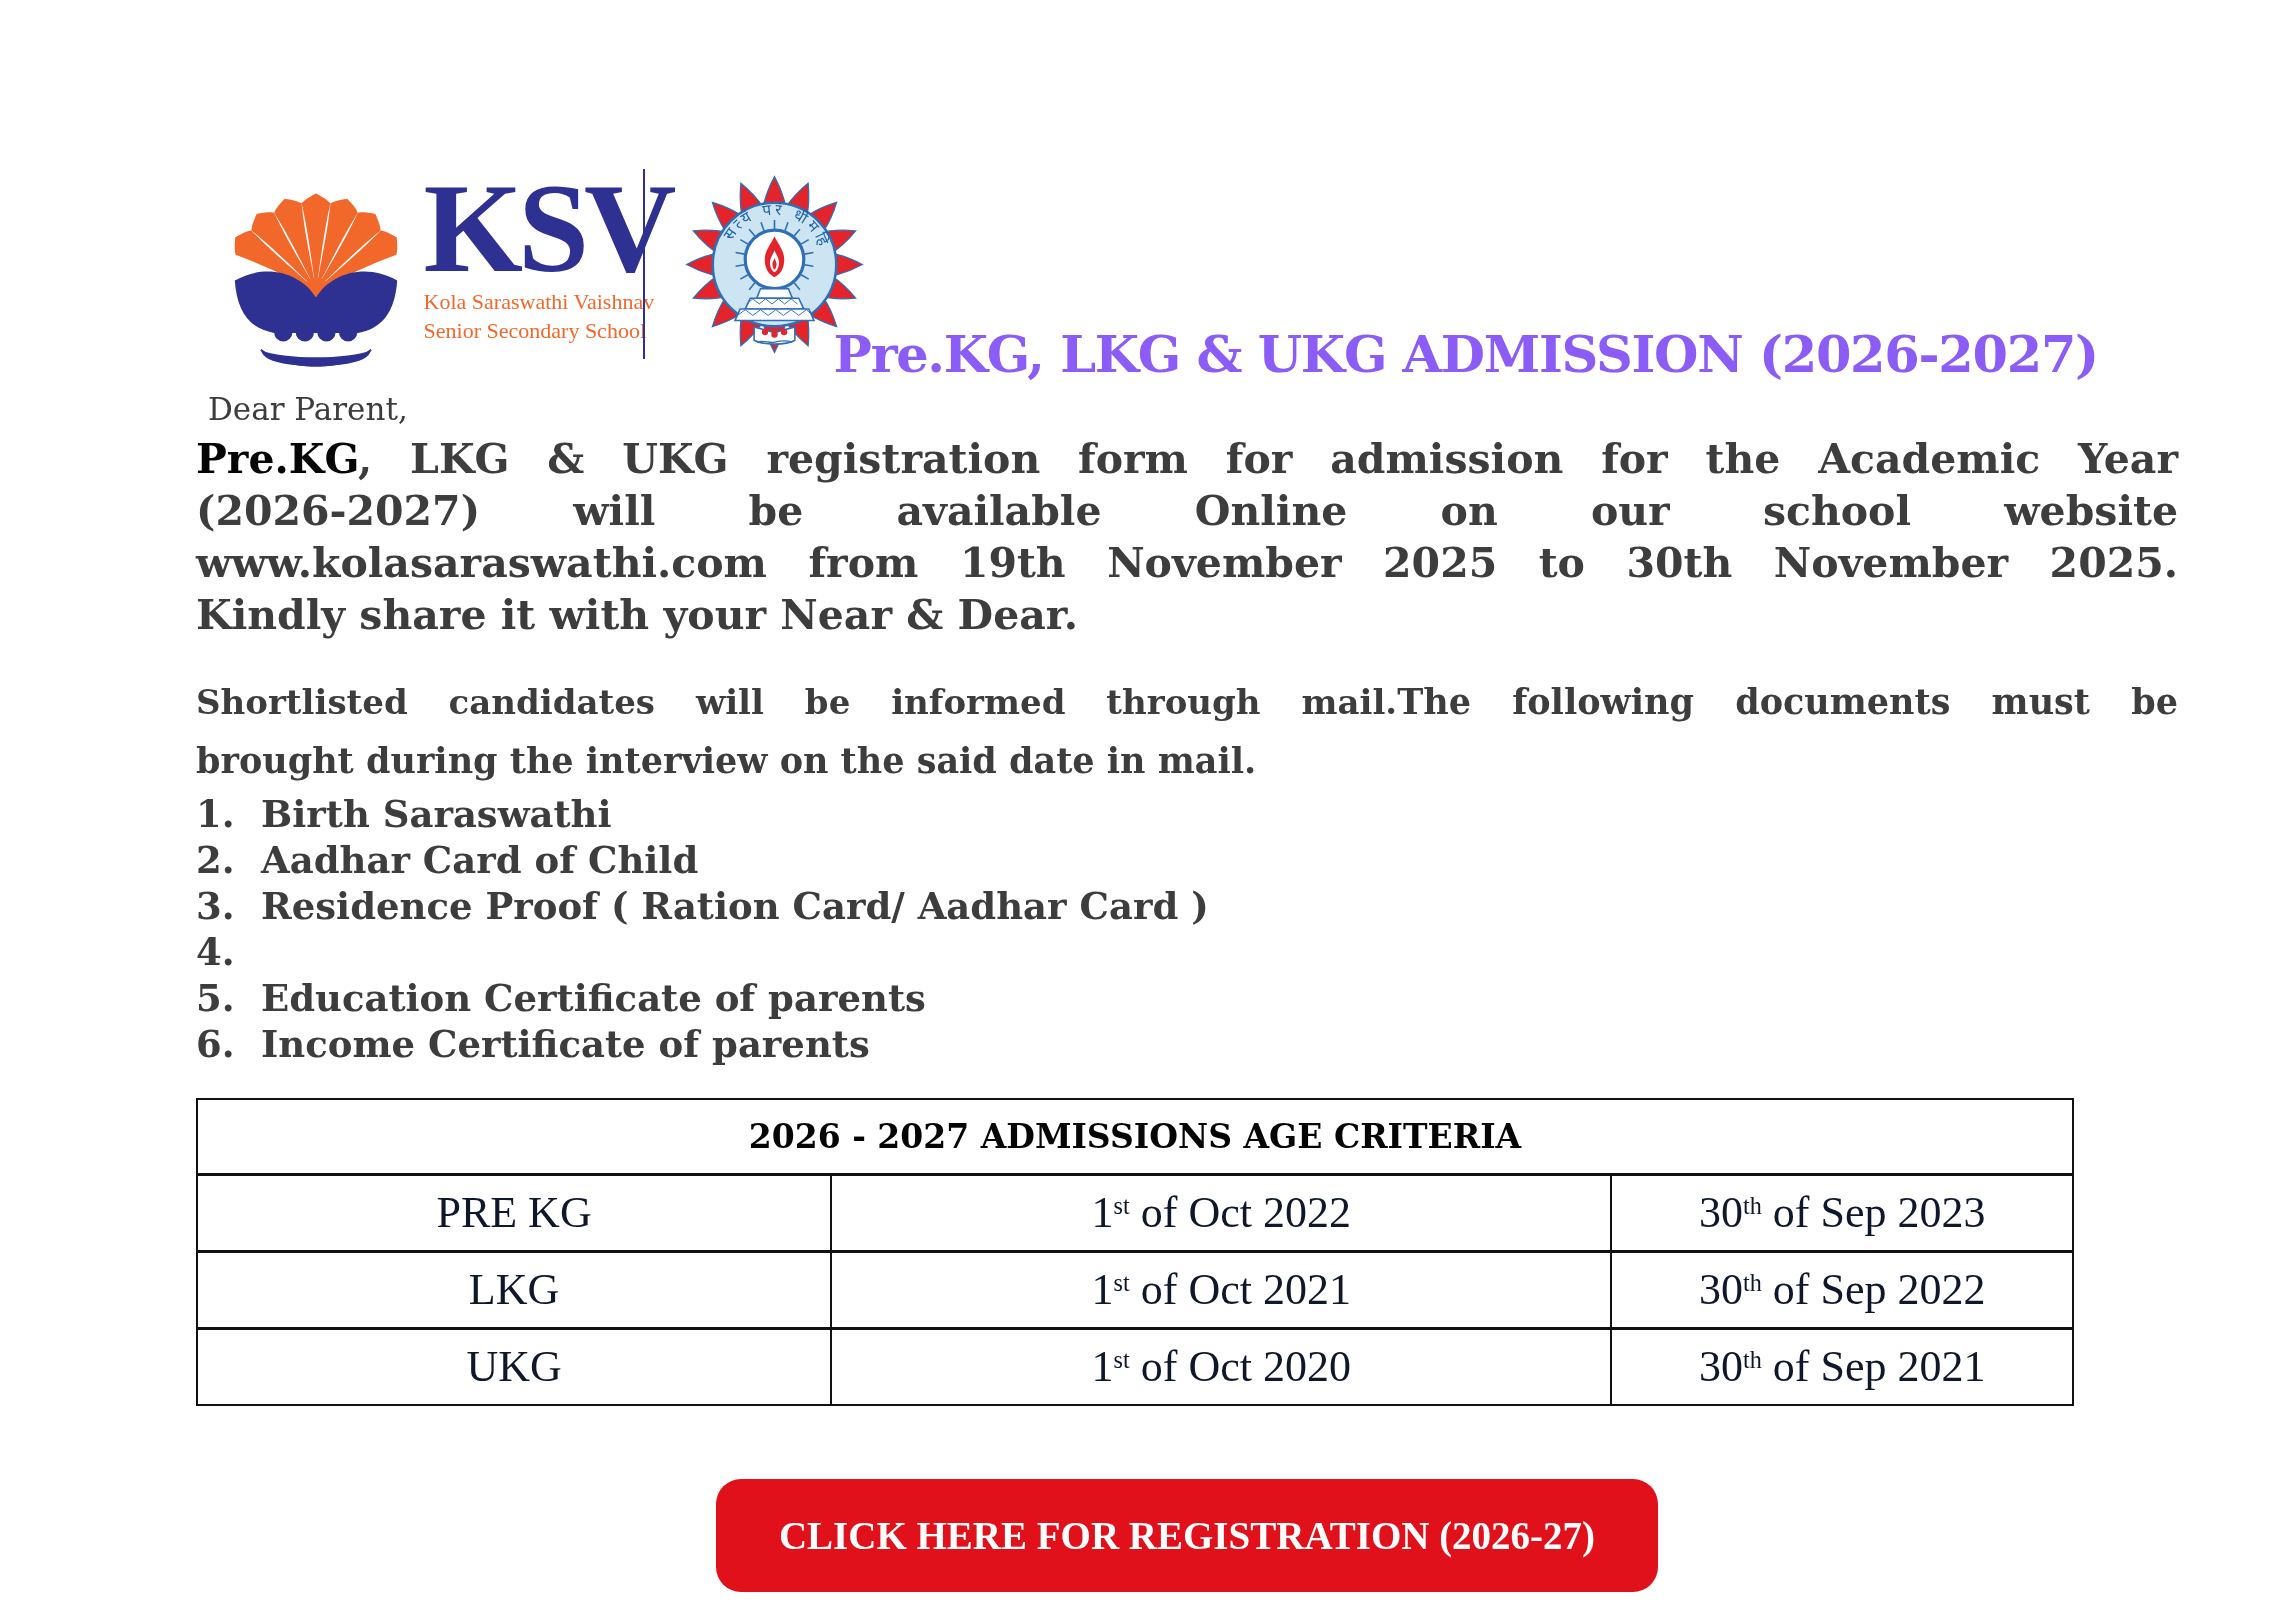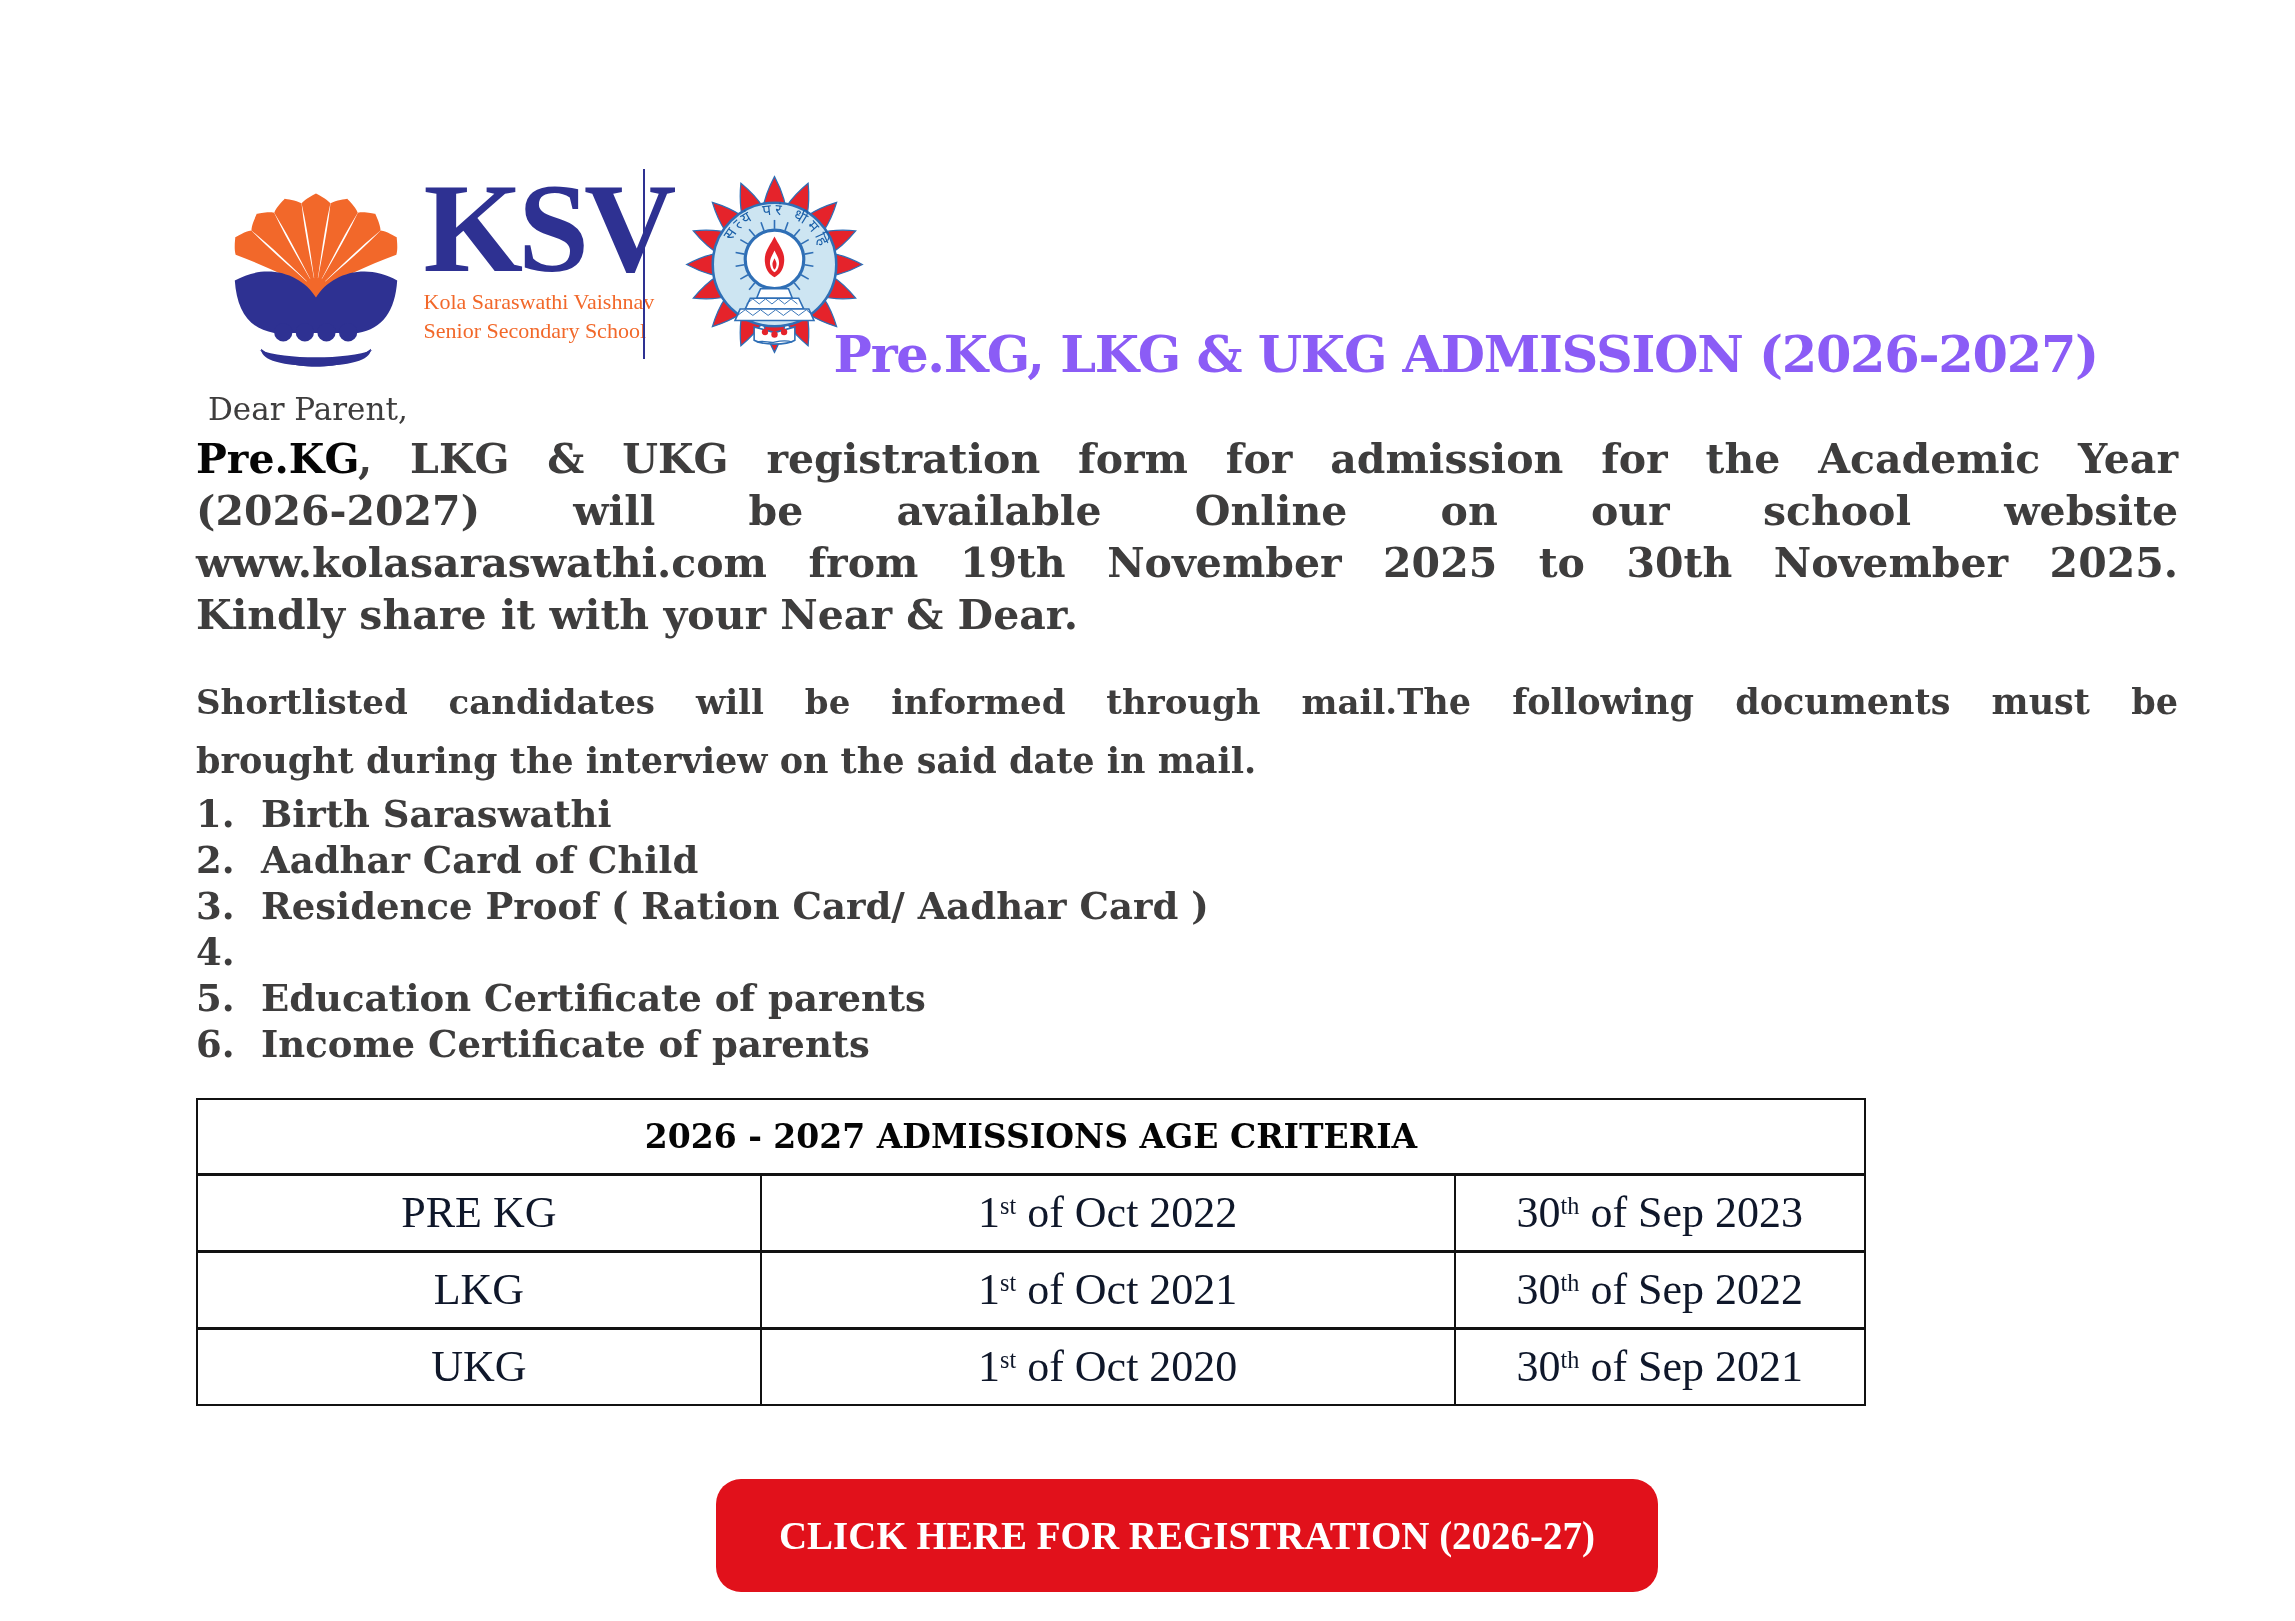--- a/index.html
+++ b/index.html
@@ -43,21 +43,21 @@
   .notice{margin-top:33px;}
   .nline1{line-height:55px;}
   .n-big{font-size:34px;font-weight:bold;}
   .n-small{font-size:35px;font-weight:bold;}
   .nline2{line-height:46px;}
   .docs{list-style:none;margin:6.5px 0 0 0;padding:0;font-size:37px;font-weight:bold;}
   .doc{line-height:46px;display:flex;}
   .num{width:65px;flex:0 0 65px;}
   
   .age-table{
-    width:1670px;margin-top:31px;
+    width:1878px;margin-top:31px;
     border-collapse:collapse;border:2.6px solid #111111;
     table-layout:fixed;
   }
   .c1{width:33.8%;} .c2{width:41.6%;} .c3{width:24.6%;}
   .age-table th{
     height:71px;border-bottom:3.3px solid #111111;
     font-size:33px;font-weight:bold;color:#050505;
     text-align:center;vertical-align:middle;letter-spacing:0px;
   }
   .age-table td{

